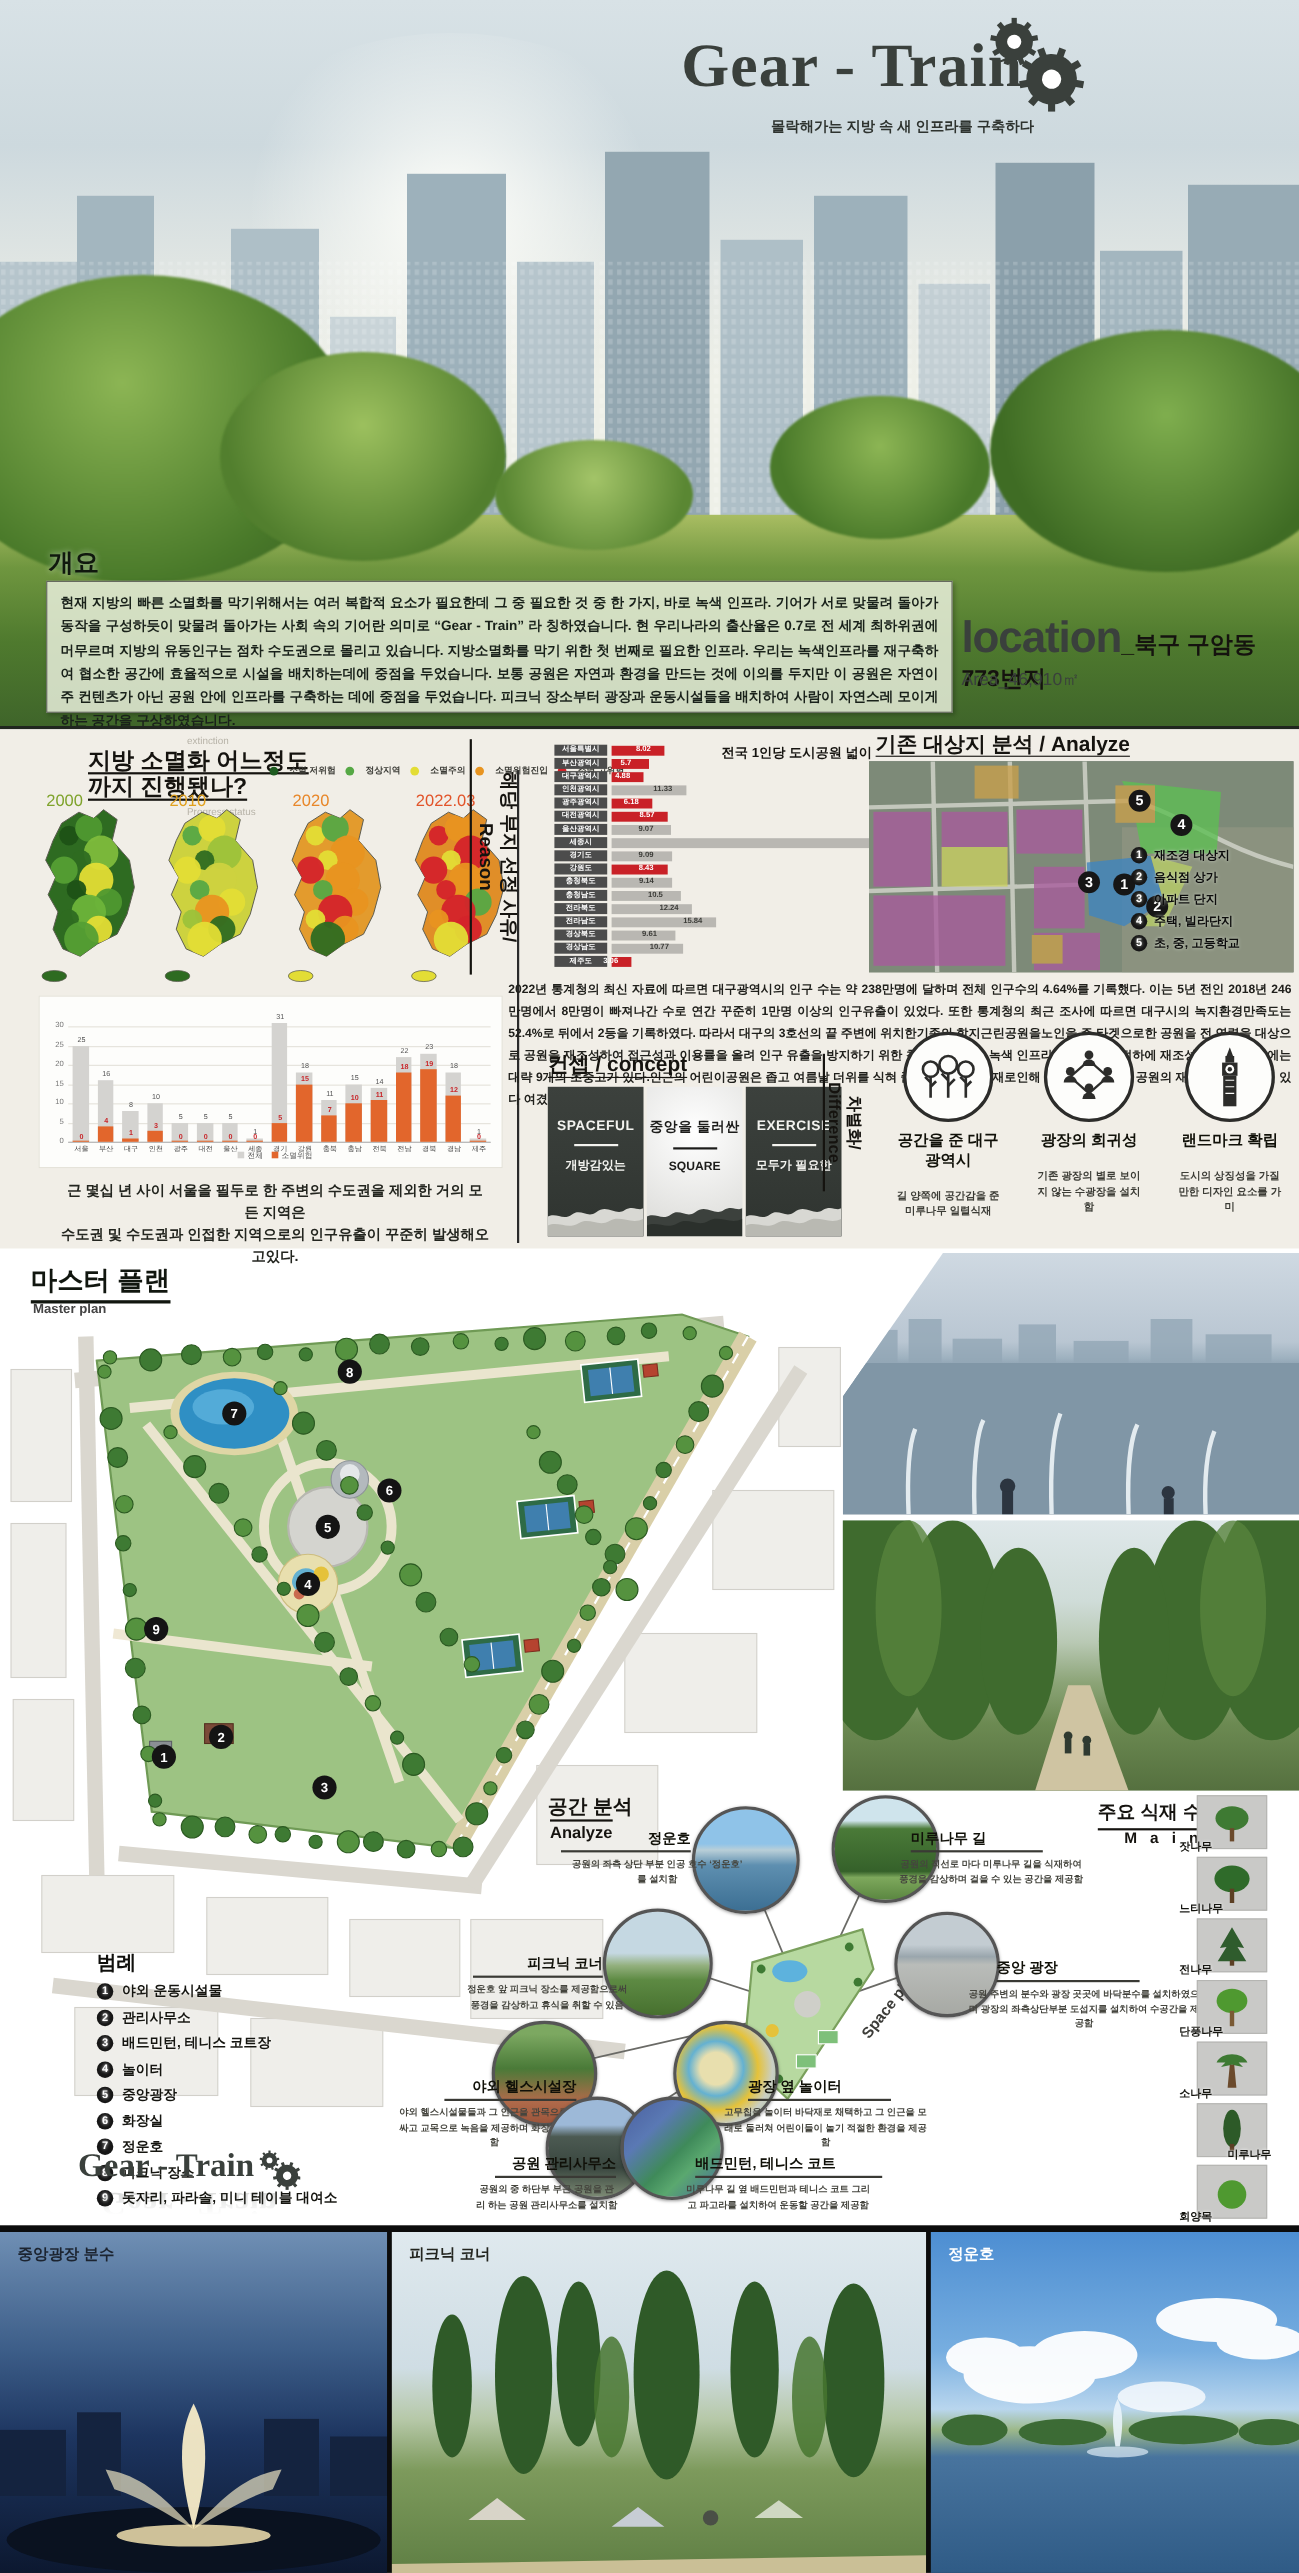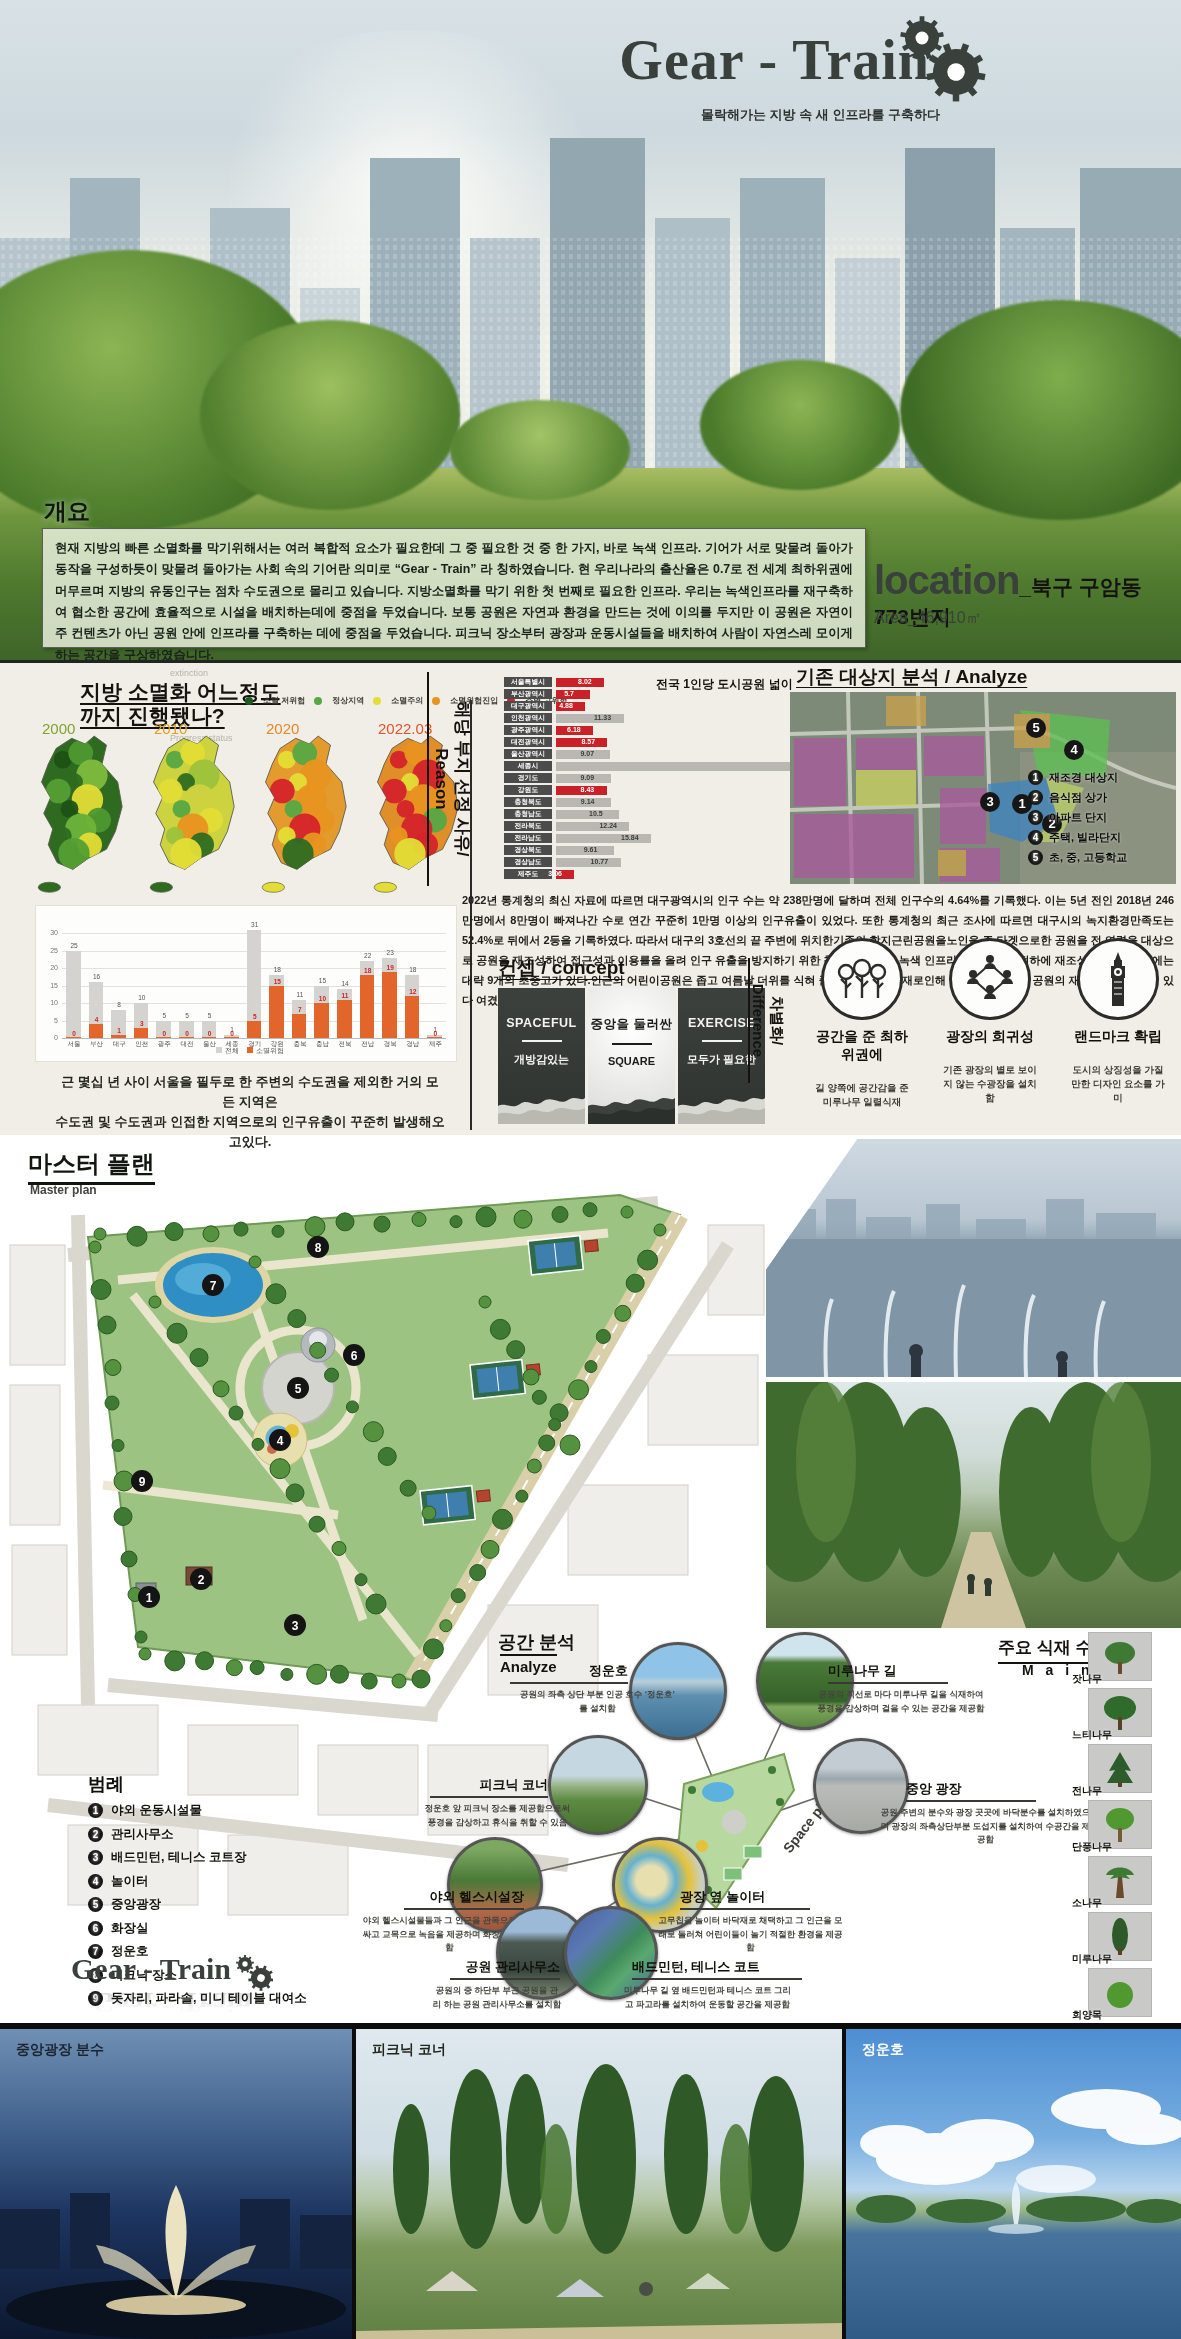--- a/index.html
+++ b/index.html
@@ -702,21 +702,21 @@
    <circle cx="11" cy="18" r="7"></circle>
               <circle cx="27" cy="14" r="8"></circle>
               <circle cx="43" cy="18" r="7"></circle>
    <line x1="11" y1="25" x2="11" y2="44"></line>
               <line x1="27" y1="22" x2="27" y2="44"></line>
               <line x1="43" y1="25" x2="43" y2="44"></line>
    <path d="M11,30 L6,25 M11,34 L16,29 M27,28 L21,22 M27,33 L33,27 M43,30 L38,25 M43,34 L48,29"></path>
             </g>
           </svg>
         </div>
-        <div class="dtitle">공간을 준 최하위권에</div>
+        <div class="dtitle">공간을 준 대구광역시</div>
         <div class="ddesc">길 양쪽에 공간감을 준 미루나무 일렬식재</div>
       </div>
       <div class="ditem">
         <div class="dcirc">
           <svg width="50" height="50" viewBox="0 0 50 50">
    <g stroke="#2c2c2a" stroke-width="2">
               <line x1="25" y1="10" x2="8" y2="25"></line>
               <line x1="25" y1="10" x2="42" y2="25"></line>
    <line x1="8" y1="25" x2="25" y2="40"></line>
               <line x1="42" y1="25" x2="25" y2="40"></line>
@@ -1155,21 +1155,21 @@
           <path d="M18,16 L22,16 L24,37 L16,37 Z" fill="#6b4a2c"></path>
         </svg>
       </div>
       <div class="plabel" style="top: 1896px;">소나무</div>
       <div class="ptile" style="top: 1912px;">
         <svg width="40" height="40" viewBox="0 0 40 40">
           <ellipse cx="20" cy="18" rx="8" ry="17" fill="#2d5a28"></ellipse>
           <rect x="18" y="32" width="4" height="6" fill="#5c3f24"></rect>
         </svg>
       </div>
-      <div class="plabel" style="top: 1952px;">미루나무</div>
+      <div class="plabel" style="top: 1952px; margin-left: 44px;">미루나무</div>
       <div class="ptile" style="top: 1968px;">
         <svg width="40" height="40" viewBox="0 0 40 40">
           <circle cx="20" cy="22" r="13" fill="#4f9930"></circle>
         </svg>
       </div>
       <div class="plabel" style="top: 2008px;">회양목</div>
     </div>
 
   <div class="bband">
     <div class="bphoto" style="left:0;width:352px;">

